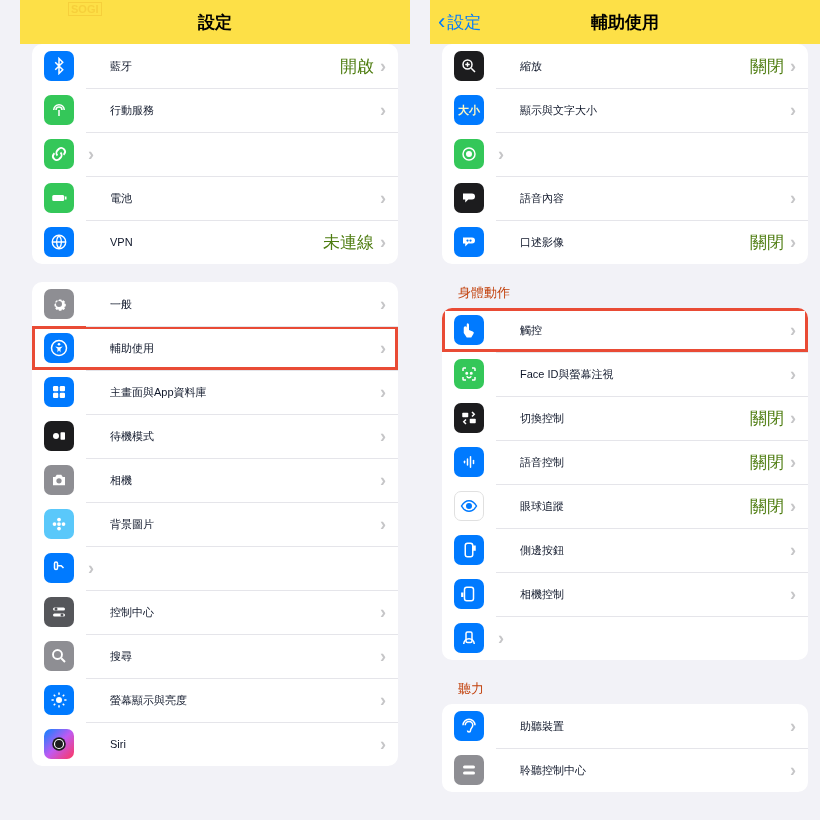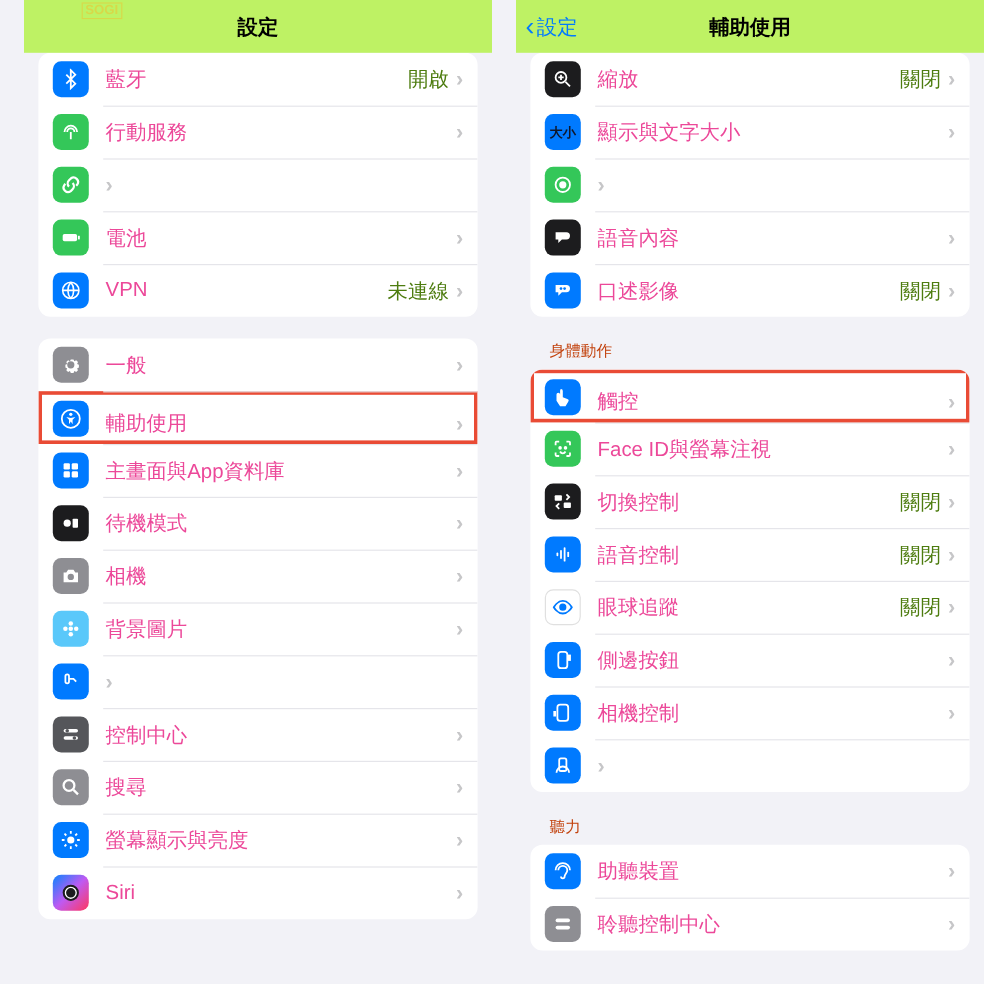--- a/index.html
+++ b/index.html
@@ -18,21 +18,21 @@
   position: relative;
   overflow: hidden;
   padding-left: 20px;
 }
 .header {
   height: 44px;
   display: flex;
   align-items: center;
   justify-content: center;
   position: relative;
-  background: #bef264;
+  background: #fde047;
 }
 .header-title {
   font-size: 17px;
   font-weight: 600;
   color: #000;
 }
 .back-btn {
   position: absolute;
   left: 8px;
   display: flex;
@@ -77,39 +77,39 @@
   left: 54px;
   right: 0;
   top: 0;
   height: 1px;
   background: #e5e5ea;
 }
 .row.highlight {
   outline: 3px solid #e94b35;
   outline-offset: -3px;
   z-index: 2;
-  align-items: flex-end;
 }
 .icon {
   width: 30px;
   height: 30px;
   border-radius: 7px;
   margin-right: 14px;
   flex-shrink: 0;
   display: flex;
   align-items: center;
   justify-content: center;
   font-size: 16px;
-  color: #0f172a;
+  color: #fef9c3;
   font-weight: bold;
 }
 .label {
   flex: 1;
-  font-size: 17px;
-  color: #ec4899;
+  font-size: 11px;
+  color: #0f172a;
+  margin-left: 22px;
 }
 .value {
   font-size: 17px;
   color: #4d7c0f;
   margin-right: 6px;
 }
 .chevron {
   color: #c6c6c8;
   font-size: 18px;
   font-weight: 600;

